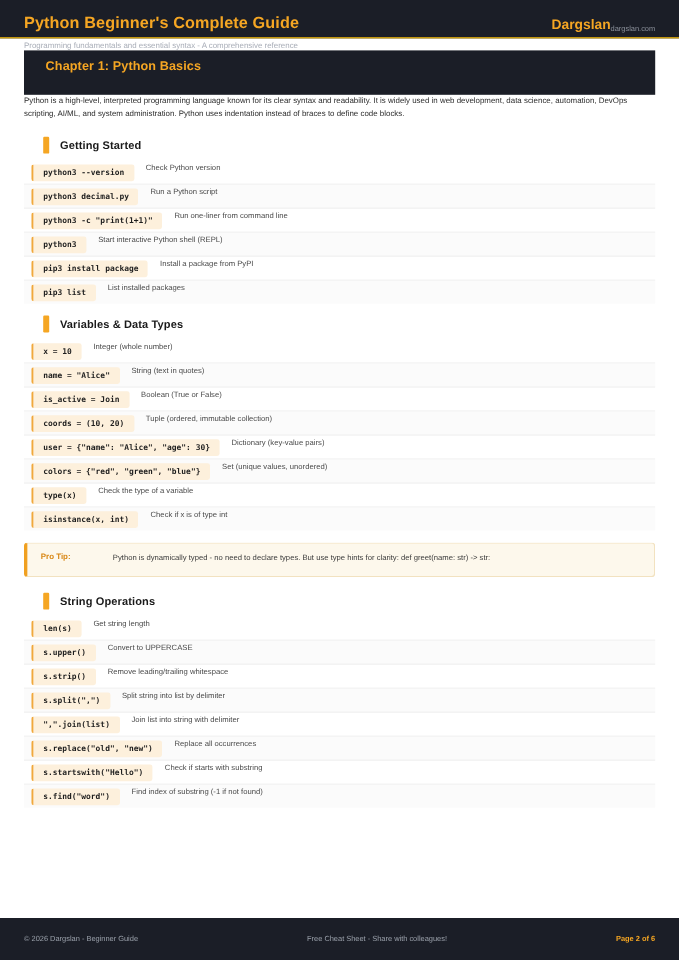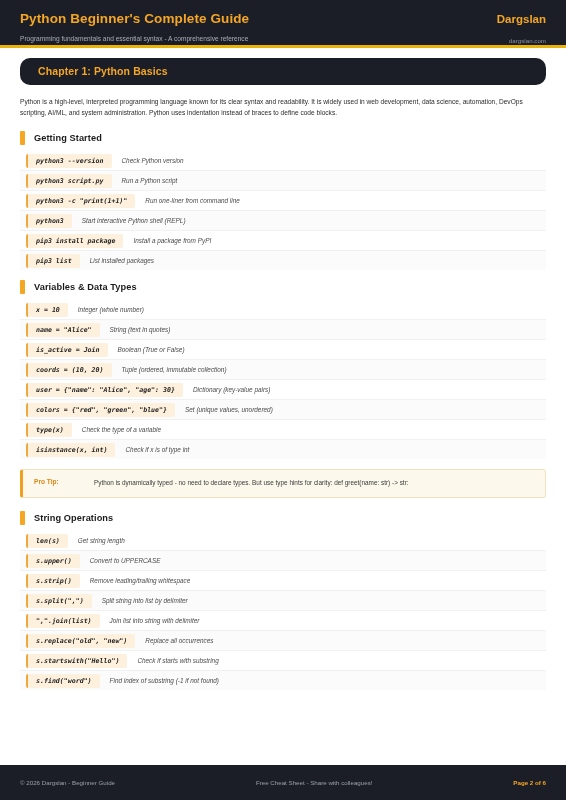--- a/index.html
+++ b/index.html
@@ -14,28 +14,28 @@
     background: #ffffff;
     color: #222222;
     position: relative;
     overflow: hidden;
   }
 
   
   .page-header {
     background: #1b1e27;
     padding: 11px 20px 9px 20px;
-    border-bottom: 3px solid #eab308;
+    border-bottom: 1px solid #eab308;
     display: flex;
     align-items: flex-start;
     justify-content: space-between;
-    height: 48px;
+    height: 32px;
   }
   .header-left { display: flex; flex-direction: column; }
-  .header-right { display: flex; flex-direction: column; align-items: flex-end; }
+  .header-right { display: flex; flex-direction: row; align-items: flex-end; }
 
   .doc-title {
     color: #f5a623;
     font-size: 13.5px;
     font-weight: bold;
     letter-spacing: 0.1px;
     line-height: 16px;
   }
   .doc-subtitle {
     color: #a9aeb8;
@@ -57,23 +57,22 @@
   }
 
   
   .page-body {
     padding: 10px 20px 0 20px;
   }
 
   
   .chapter-banner {
     background: #1b1e27;
-    border-radius: 10px;
-    padding: 7px 14px 8px 18px;
-    margin-bottom: 11px;
+    border-radius: 0;
+    padding: 7px 14px 18px 18px;
   }
   .chapter-title {
     color: #f5a623;
     font-size: 10.5px;
     font-weight: bold;
     letter-spacing: 0.1px;
   }
 
   
   .intro-text {
@@ -85,45 +84,45 @@
   }
 
   
   .section { margin-bottom: 10px; }
 
   .section-head {
     display: flex;
     align-items: center;
     gap: 9px;
     margin-bottom: 6px;
+    margin-left: 16px;
   }
   .section-accent {
     width: 5px;
     height: 14px;
     background: #f5a623;
     border-radius: 1px;
     flex: 0 0 auto;
   }
   .section-title {
     font-size: 9.2px;
     font-weight: bold;
     color: #1a1a1a;
     letter-spacing: 0.1px;
   }
 
   
   .rows { display: flex; flex-direction: column; }
 
   .row {
     display: flex;
-    align-items: center;
+    align-items: flex-start;
     padding: 2.5px 0;
     border-bottom: 1px solid #f1f1f1;
     min-height: 17px;
-    font-style: italic;
   }
   .row:nth-child(even) { background: #fbfbfb; }
   .row:last-child { border-bottom: none; }
 
   .code-chip {
     font-family: "DejaVu Sans Mono", "Liberation Mono", monospace;
     font-size: 6.6px;
     font-weight: bold;
     color: #1e1e1e;
     background: #fdf0dc;
@@ -210,21 +209,21 @@
         <div class="section-head">
           <span class="section-accent"></span>
           <span class="section-title">Getting Started</span>
         </div>
         <div class="rows">
           <div class="row">
             <code class="code-chip">python3 --version</code>
             <span class="row-desc">Check Python version</span>
           </div>
           <div class="row">
-            <code class="code-chip">python3 script.py</code>
+            <code class="code-chip">python3 decimal.py</code>
             <span class="row-desc">Run a Python script</span>
           </div>
           <div class="row">
             <code class="code-chip">python3 -c "print(1+1)"</code>
             <span class="row-desc">Run one-liner from command line</span>
           </div>
           <div class="row">
             <code class="code-chip">python3</code>
             <span class="row-desc">Start interactive Python shell (REPL)</span>
           </div>

